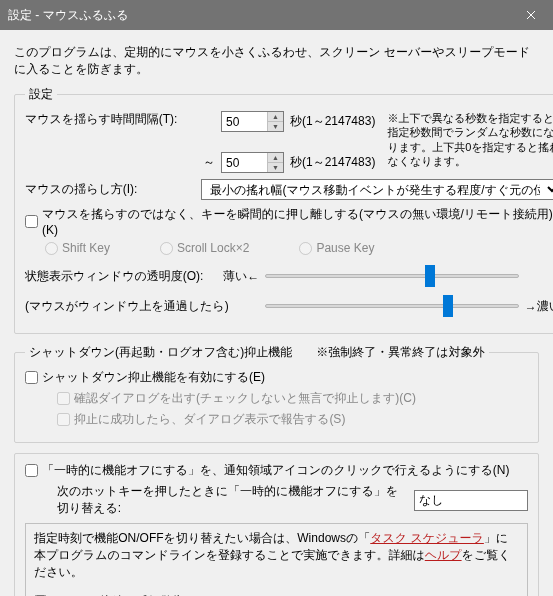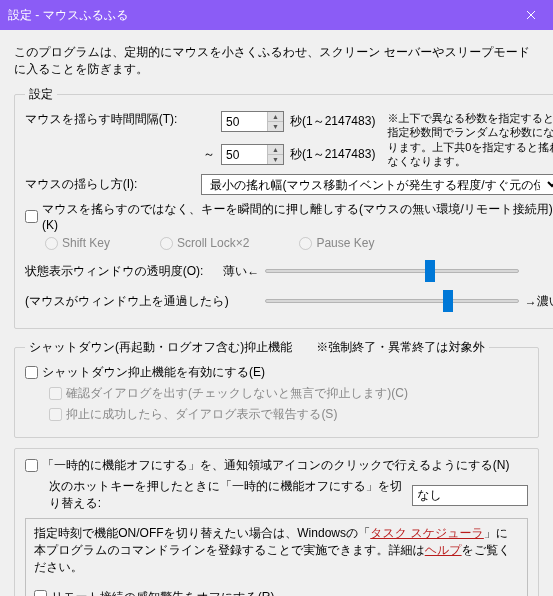--- a/index.html
+++ b/index.html
@@ -1,36 +1,36 @@
 <!DOCTYPE html>
 <html><head>
 <meta charset="utf-8">
 <style>
 * { margin: 0; padding: 0; box-sizing: border-box; font-family: "Meiryo", "MS PGothic", sans-serif; font-size: 12px; }
 body { background: #f0f0f0; width: 553px; }
-.titlebar { background: #8b5cf6; color: #fff; height: 30px; display: flex; align-items: center; padding: 0 8px; }
+.titlebar { background: #737373; color: #fff; height: 30px; display: flex; align-items: center; padding: 0 8px; }
 .titlebar .title { flex: 1; }
 .titlebar .close { width: 45px; height: 30px; display: flex; align-items: center; justify-content: center; margin-right: -8px; }
 .titlebar .close svg { stroke: #fff; }
 .content { padding: 10px 14px 12px 14px; }
 .desc { padding: 4px 0 8px 0; }
 fieldset { border: 1px solid #d0d0d0; border-radius: 2px; padding: 8px 10px 10px 10px; margin-bottom: 10px; }
 legend { padding: 0 4px; }
 .row { display: flex; align-items: center; gap: 6px; margin-bottom: 6px; }
 .lbl { white-space: nowrap; }
 .spin { display: inline-flex; border: 1px solid #7a7a7a; background: #fff; height: 21px; }
 .spin input { border: none; width: 45px; padding: 0 4px; outline: none; text-align: left; }
 .spin .btns { display: flex; flex-direction: column; width: 16px; border-left: 1px solid #c0c0c0; }
 .spin .btns div { flex: 1; background: #e1e1e1; display: flex; align-items: center; justify-content: center; font-size: 7px; color: #555; }
 .spin .btns div:first-child { border-bottom: 1px solid #c0c0c0; }
 .note { font-size: 11px; color: #000; line-height: 1.3; }
 select { width: 360px; height: 21px; border: 1px solid #7a7a7a; background: #fff; padding: 0 4px; }
 .cb-row { display: flex; align-items: center; gap: 4px; margin-bottom: 4px; }
 .cb-row input[type=checkbox] { width: 13px; height: 13px; }
-.indent { margin-left: 24px; }
+.indent { margin-left: 32px; }
 .disabled { color: #888; }
 .radios { display: flex; gap: 50px; margin-left: 20px; margin-bottom: 8px; }
 .radio-item { display: flex; align-items: center; gap: 4px; justify-content: flex-end; }
 .radio-item input { width: 13px; height: 13px; }
 .slider-row { display: flex; align-items: center; gap: 8px; margin-bottom: 4px; }
 .slider-wrap { flex: 1; display: flex; align-items: center; gap: 6px; }
 .slider { flex: 1; position: relative; height: 26px; display: flex; align-items: center; }
 .slider .track { position: absolute; left: 0; right: 0; height: 4px; background: #d8d8d8; border: 1px solid #b5b5b5; border-radius: 2px; }
 .slider .thumb { position: absolute; width: 10px; height: 22px; background: #0078d7; }
 .tbox { border: 1px solid #7a7a7a; background: #fff; padding: 0 4px; height: 21px; line-height: 19px; width: 130px; display: inline-block; }
@@ -51,21 +51,21 @@
 
 <div class="content">
 
   <div class="desc">このプログラムは、定期的にマウスを小さくふるわせ、スクリーン セーバーやスリープモードに入ることを防ぎます。</div>
 
   <fieldset>
     <legend>設定</legend>
 
     <div class="row" style="align-items:flex-start">
       <div style="width:170px">マウスを揺らす時間間隔(T):</div>
-      <div style="display:flex;flex-direction:column;gap:12px">
+      <div style="display:flex;flex-direction:column;gap:20px">
         <div style="display:flex;align-items:center;gap:6px">
           <span style="width:14px"></span>
           <span class="spin">
             <input value="50" style="">
             <span class="btns">
                 <div>▲</div>
                 <div>▼</div>
               </span>
           </span>
           <span>秒(1～2147483)</span>

